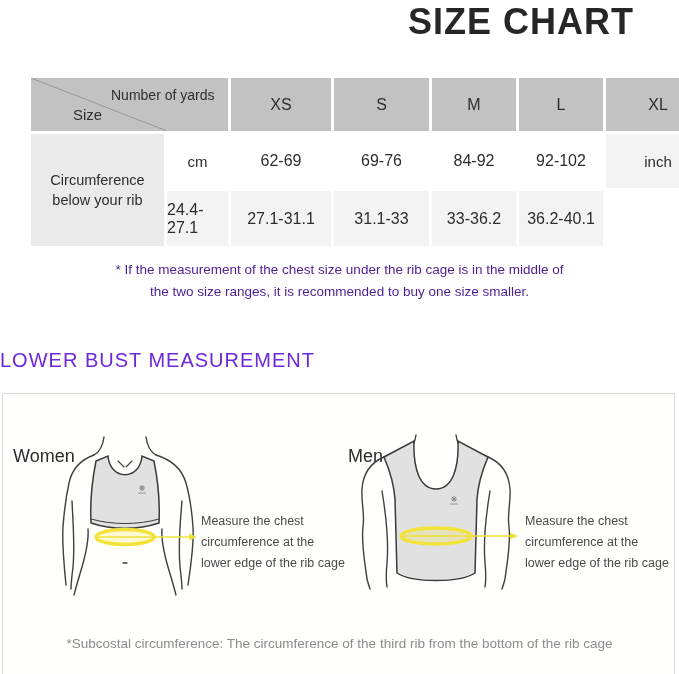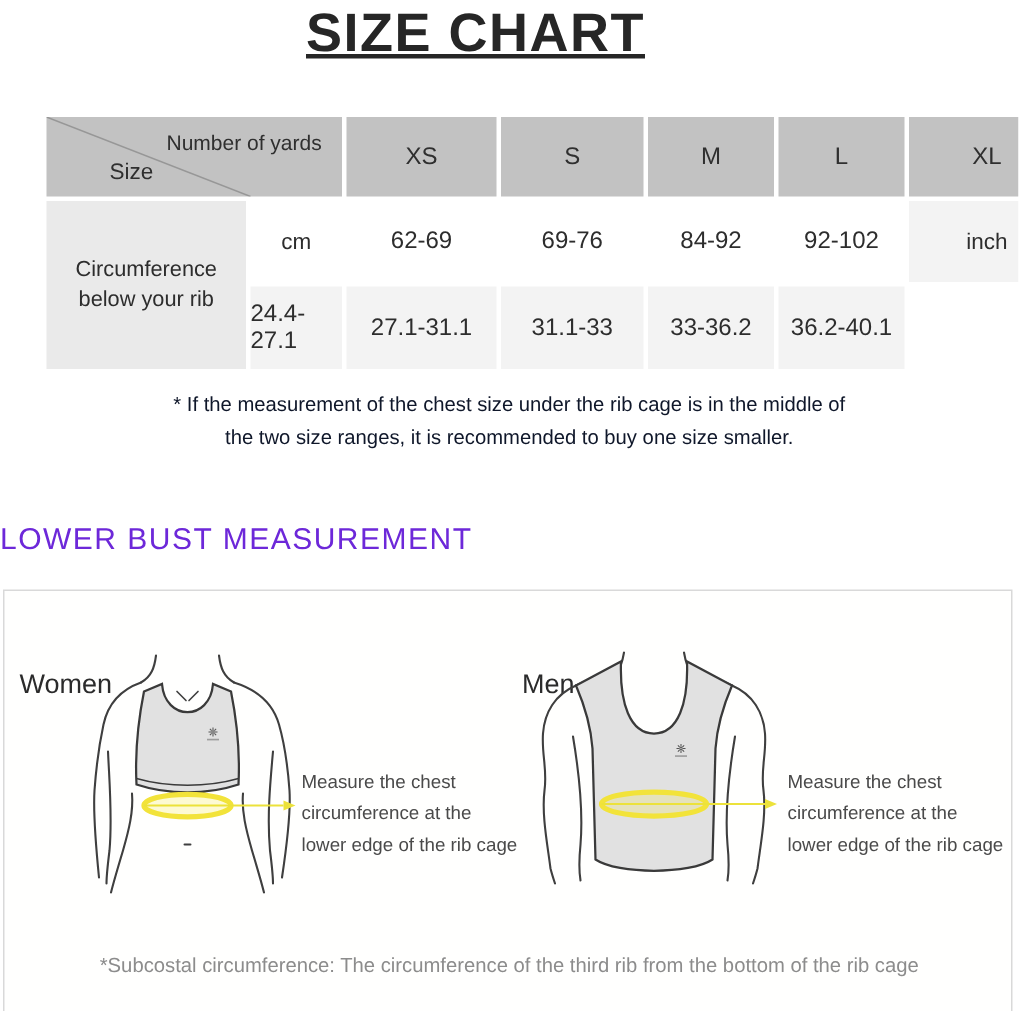--- a/index.html
+++ b/index.html
@@ -2,22 +2,22 @@
 <html><head>
 <meta charset="utf-8">
 <style>
   html,body{margin:0;padding:0;background:#fff;}
   .page{
     position:relative;width:679px;height:674px;background:#ffffff;overflow:hidden;
     font-family:"Liberation Sans", sans-serif;color:#2d2d2d;
   }
   
   .page-title{
-    position:absolute;top:1px;left:0;width:634px;text-align:center;
-    font-size:36px;font-weight:700;letter-spacing:1px;color:#262626;text-decoration:underline;
+    position:absolute;top:1px;left:0;width:634px;text-align:right;
+    font-size:36px;font-weight:700;letter-spacing:1px;color:#262626;
   }
   
   .size-table{
     position:absolute;top:78px;left:0;width:679px;
     display:grid;
     grid-template-columns:133px 61px 100px 95px 84px 84px 104px;
     grid-template-rows:53px 54px 55px;
     gap:3px;
     margin-left:31px;
   }
@@ -32,21 +32,21 @@
     font-size:14.5px;line-height:20px;text-align:center;color:#2d2d2d;
     padding:0 10px;
   }
   .unit{font-size:15px;color:#2d2d2d;}
   .val{font-size:16px;color:#2d2d2d;}
   .row-cm{background:#ffffff;}
   .row-inch{background:#f3f3f3;}
   
   .table-note{
     position:absolute;top:259px;left:0;width:679px;text-align:center;
-    font-size:13.5px;line-height:22px;color:#0f172a;
+    font-size:13.5px;line-height:22px;color:#4c1d95;
   }
   .table-note span{display:block;}
   
   .section-heading{
     position:absolute;top:349px;left:0;
     font-size:20px;font-weight:400;letter-spacing:1px;color:#6d28d9;text-align:right;
   }
   
   .diagram-box{
     position:absolute;top:393px;left:2px;width:673px;height:288px;

